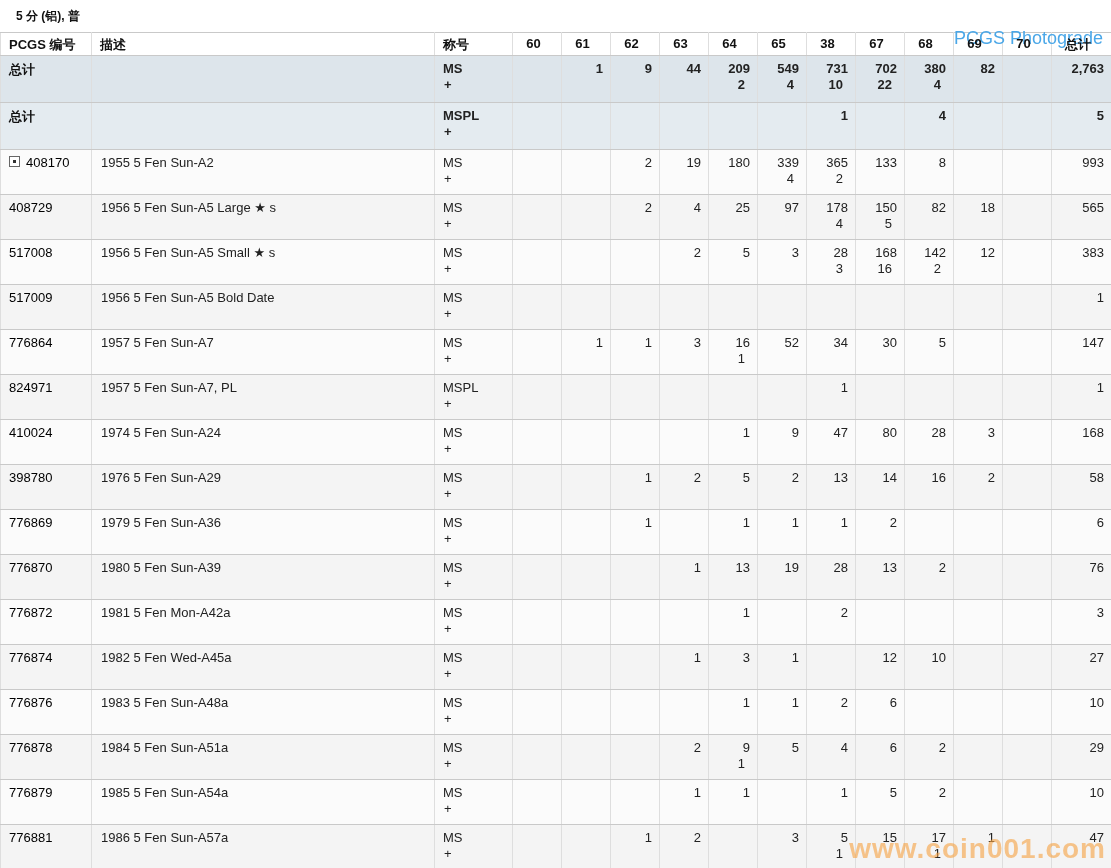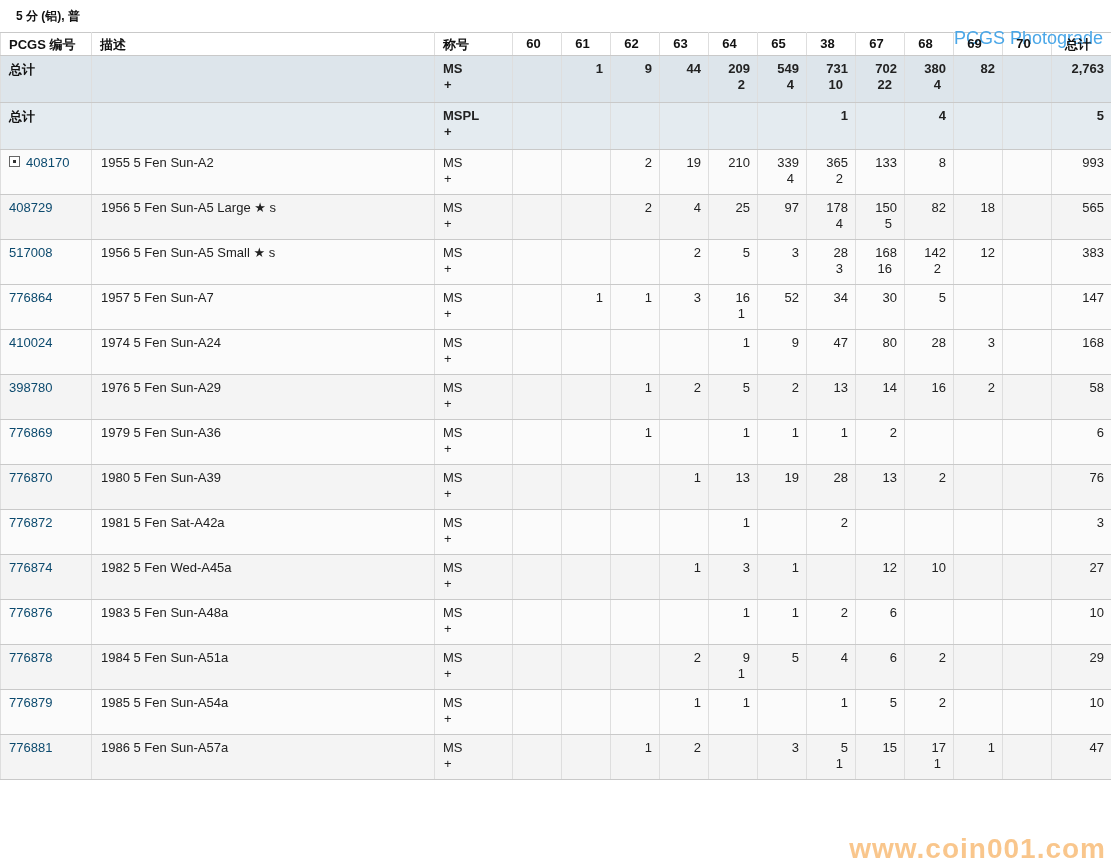--- a/index.html
+++ b/index.html
@@ -36,21 +36,21 @@
   tr.r-even { height:45px; background:#f4f4f4; }
 
   .main { white-space:nowrap; }
   .sub { white-space:nowrap; }
   td.numc .main { text-align:right; padding:5px 7px 0 0; }
   td.numc .sub  { text-align:right; padding:1px 12px 0 0; }
   td.desigc .main { padding:5px 0 0 8px; }
   td.desigc .sub  { padding:1px 0 0 9px; }
   td.pcgsc { padding:5px 0 0 8px; white-space:nowrap; }
   td.descc { padding:5px 0 0 9px; }
-  .pcgs-link { color:#0c4a6e; text-decoration:none; cursor:pointer; }
+  .pcgs-link { color:#000000; text-decoration:none; cursor:pointer; }
   .total-label { color:#111; font-weight:700; }
   .expand-box {
     display:inline-block; width:9px; height:9px; border:1px solid #666;
     background:#fff; margin-right:6px; position:relative; top:0px; cursor:pointer;
   }
   .expand-box::after {
     content:""; position:absolute; left:3px; top:3px; width:3px; height:3px; background:#333;
   }
   .watermark {
     position:absolute; right:5px; bottom:3px; font-size:28px; font-weight:700;
@@ -183,21 +183,21 @@
         </td>
         <td class="numc"></td>
         <td class="numc"></td>
         <td class="numc">
           <div class="main">2</div>
         </td>
         <td class="numc">
           <div class="main">19</div>
         </td>
         <td class="numc">
-          <div class="main">210</div>
+          <div class="main">180</div>
         </td>
         <td class="numc">
           <div class="main">339</div>
           <div class="sub">4</div>
         </td>
         <td class="numc">
           <div class="main">365</div>
           <div class="sub">2</div>
         </td>
         <td class="numc">
@@ -284,20 +284,42 @@
           <div class="sub">2</div>
         </td>
         <td class="numc">
           <div class="main">12</div>
         </td>
         <td class="numc"></td>
         <td class="numc">
           <div class="main">383</div>
         </td>
       </tr>
+      <tr class="r-even">
+        <td class="pcgsc"><a class="pcgs-link">517009</a></td>
+        <td class="descc">1956 5 Fen Sun-A5 Bold Date</td>
+        <td class="desigc">
+          <div class="main">MS</div>
+          <div class="sub">+</div>
+        </td>
+        <td class="numc"></td>
+        <td class="numc"></td>
+        <td class="numc"></td>
+        <td class="numc"></td>
+        <td class="numc"></td>
+        <td class="numc"></td>
+        <td class="numc"></td>
+        <td class="numc"></td>
+        <td class="numc"></td>
+        <td class="numc"></td>
+        <td class="numc"></td>
+        <td class="numc">
+          <div class="main">1</div>
+        </td>
+      </tr>
       <tr class="r-odd">
         <td class="pcgsc"><a class="pcgs-link">776864</a></td>
         <td class="descc">1957 5 Fen Sun-A7</td>
         <td class="desigc">
           <div class="main">MS</div>
           <div class="sub">+</div>
         </td>
         <td class="numc"></td>
         <td class="numc">
           <div class="main">1</div>
@@ -323,20 +345,44 @@
         </td>
         <td class="numc">
           <div class="main">5</div>
         </td>
         <td class="numc"></td>
         <td class="numc"></td>
         <td class="numc">
           <div class="main">147</div>
         </td>
       </tr>
+      <tr class="r-even">
+        <td class="pcgsc"><a class="pcgs-link">824971</a></td>
+        <td class="descc">1957 5 Fen Sun-A7, PL</td>
+        <td class="desigc">
+          <div class="main">MSPL</div>
+          <div class="sub">+</div>
+        </td>
+        <td class="numc"></td>
+        <td class="numc"></td>
+        <td class="numc"></td>
+        <td class="numc"></td>
+        <td class="numc"></td>
+        <td class="numc"></td>
+        <td class="numc">
+          <div class="main">1</div>
+        </td>
+        <td class="numc"></td>
+        <td class="numc"></td>
+        <td class="numc"></td>
+        <td class="numc"></td>
+        <td class="numc">
+          <div class="main">1</div>
+        </td>
+      </tr>
       <tr class="r-odd">
         <td class="pcgsc"><a class="pcgs-link">410024</a></td>
         <td class="descc">1974 5 Fen Sun-A24</td>
         <td class="desigc">
           <div class="main">MS</div>
           <div class="sub">+</div>
         </td>
         <td class="numc"></td>
         <td class="numc"></td>
         <td class="numc"></td>
@@ -463,21 +509,21 @@
           <div class="main">2</div>
         </td>
         <td class="numc"></td>
         <td class="numc"></td>
         <td class="numc">
           <div class="main">76</div>
         </td>
       </tr>
       <tr class="r-odd">
         <td class="pcgsc"><a class="pcgs-link">776872</a></td>
-        <td class="descc">1981 5 Fen Sat-A42a</td>
+        <td class="descc">1981 5 Fen Mon-A42a</td>
         <td class="desigc">
           <div class="main">MS</div>
           <div class="sub">+</div>
         </td>
         <td class="numc"></td>
         <td class="numc"></td>
         <td class="numc"></td>
         <td class="numc"></td>
         <td class="numc">
           <div class="main">1</div>

